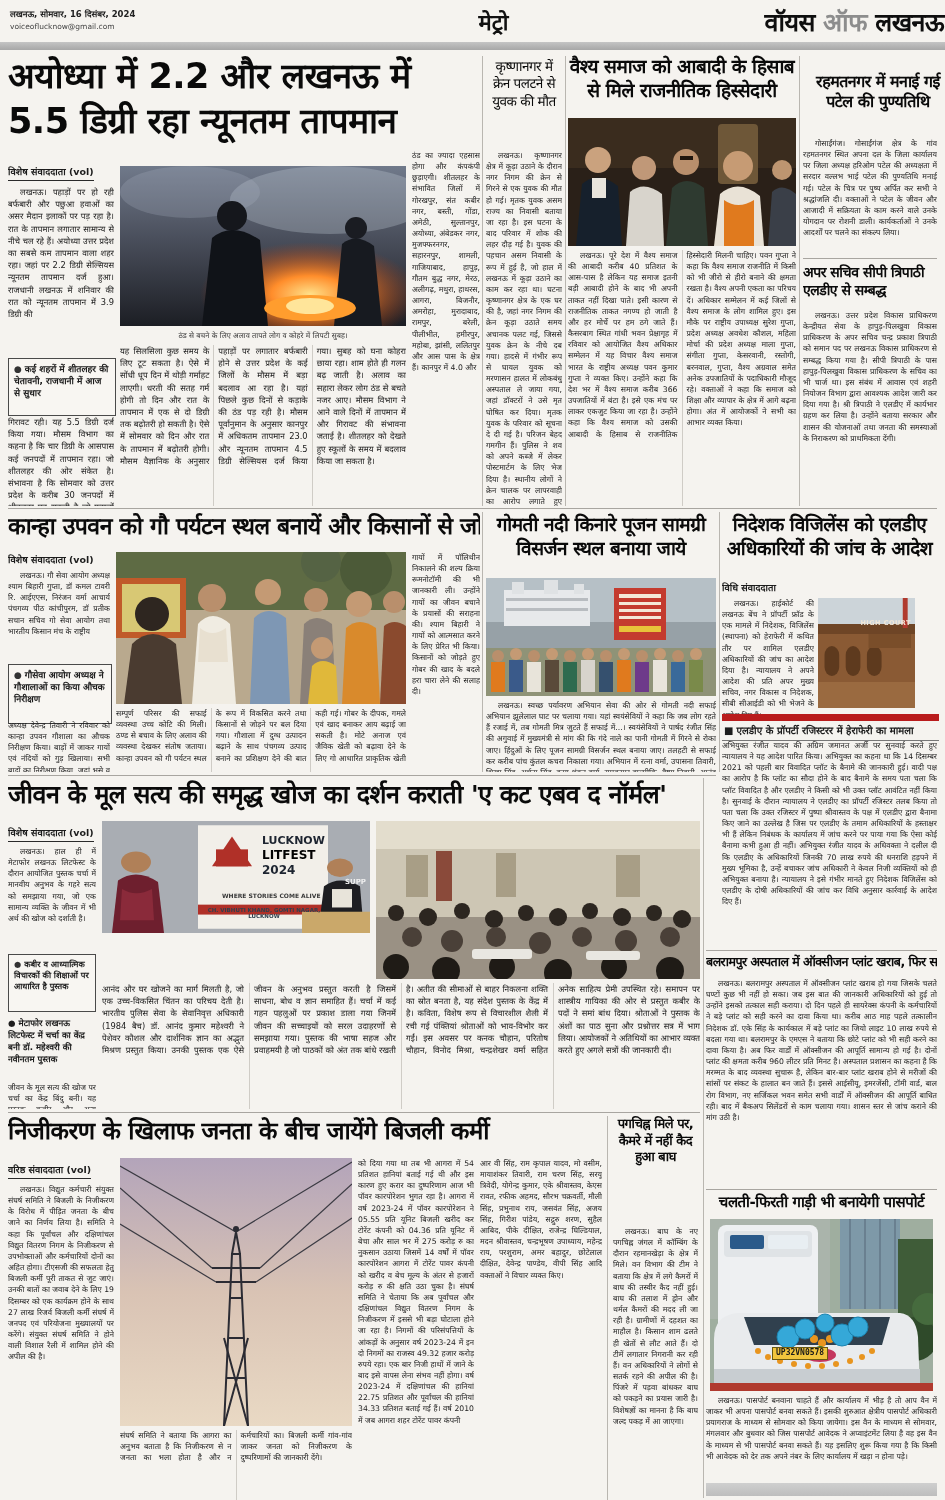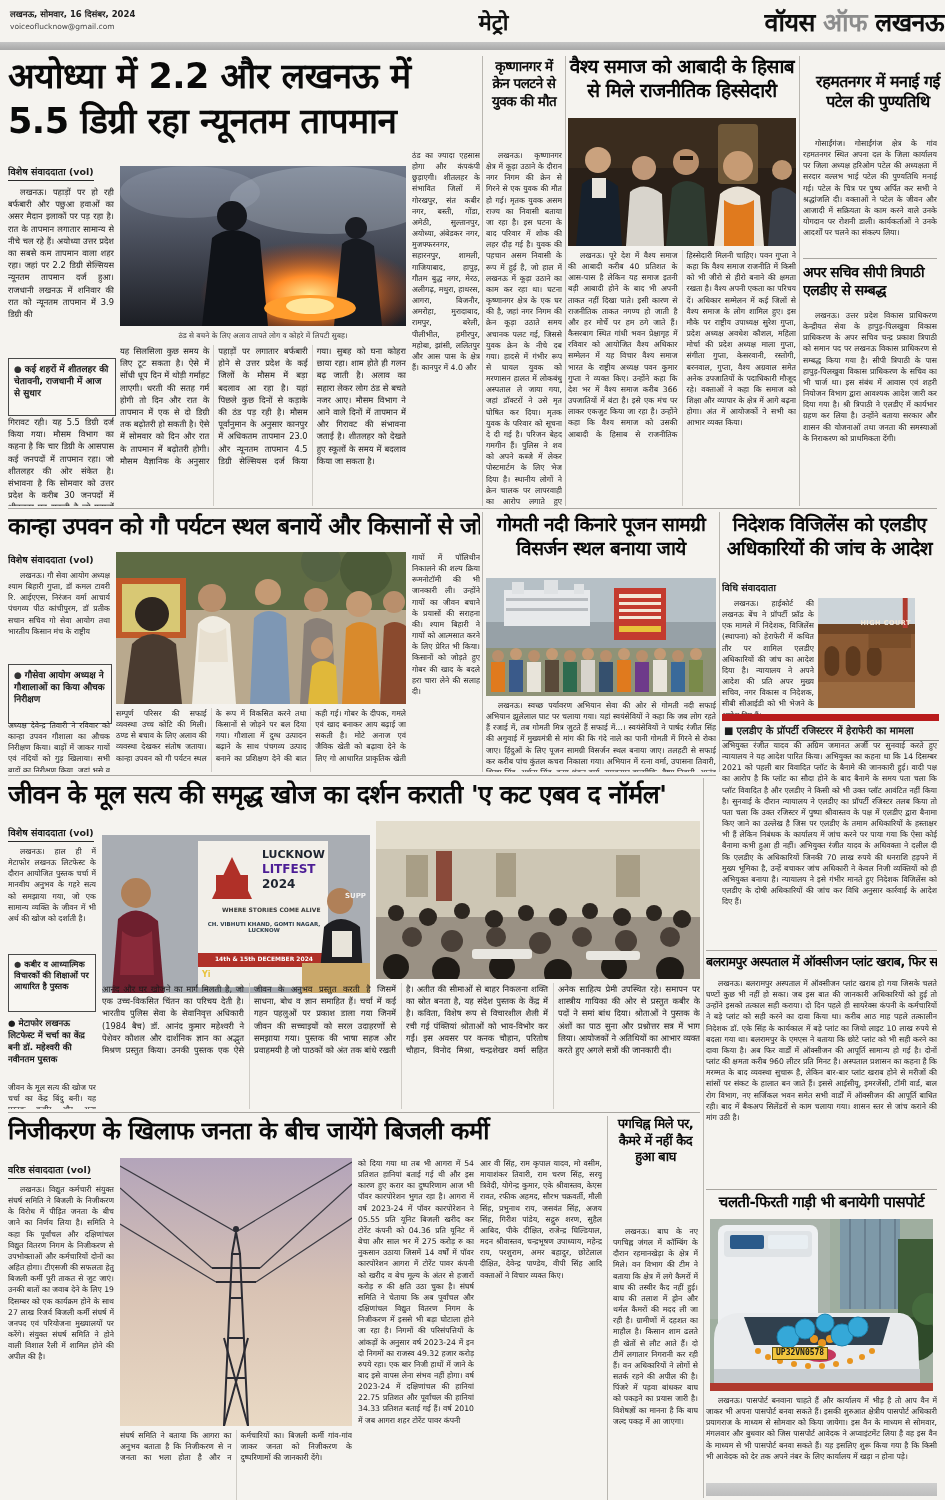--- a/index.html
+++ b/index.html
@@ -87,21 +87,21 @@
         <ellipse cx="190" cy="142" rx="46" ry="13" fill="#ff9d2e"></ellipse>
         <ellipse cx="190" cy="140" rx="24" ry="8" fill="#ffe59a"></ellipse>
       </svg>
     </div>
     <div class="abs caption" style="left:112px;top:276px;width:286px;height:12px;">ठंड से बचने के लिए अलाव तापते लोग व कोहरे में लिपटी सुबह।</div>
     <div class="abs body-t cols3" style="left:112px;top:291px;width:286px;height:161px;">यह सिलसिला कुछ समय के लिए टूट सकता है। ऐसे में सोंधी धूप दिन में थोड़ी गर्माहट लाएगी। धरती की सतह गर्म होगी तो दिन और रात के तापमान में एक से दो डिग्री तक बढ़ोतरी हो सकती है। ऐसे में सोमवार को दिन और रात के तापमान में बढ़ोतरी होगी। मौसम वैज्ञानिक के अनुसार पहाड़ों पर लगातार बर्फबारी होने से उत्तर प्रदेश के कई जिलों के मौसम में बड़ा बदलाव आ रहा है। यहां पिछले कुछ दिनों से कड़ाके की ठंड पड़ रही है। मौसम पूर्वानुमान के अनुसार कानपुर में अधिकतम तापमान 23.0 और न्यूनतम तापमान 4.5 डिग्री सेल्सियस दर्ज किया गया। सुबह को घना कोहरा छाया रहा। शाम होते ही गलन बढ़ जाती है। अलाव का सहारा लेकर लोग ठंड से बचते नजर आए। मौसम विभाग ने आने वाले दिनों में तापमान में और गिरावट की संभावना जताई है। शीतलहर को देखते हुए स्कूलों के समय में बदलाव किया जा सकता है।</div>
     <div class="abs body-s" style="left:404px;top:96px;width:68px;height:356px;">ठंड का ज्यादा एहसास होगा और कंपकंपी छुड़ाएगी। शीतलहर के संभावित जिलों में गोरखपुर, संत कबीर नगर, बस्ती, गोंडा, अमेठी, सुल्तानपुर, अयोध्या, अंबेडकर नगर, मुजफ्फरनगर, सहारनपुर, शामली, गाजियाबाद, हापुड़, गौतम बुद्ध नगर, मेरठ, अलीगढ़, मथुरा, हाथरस, आगरा, बिजनौर, अमरोहा, मुरादाबाद, रामपुर, बरेली, पीलीभीत, हमीरपुर, महोबा, झांसी, ललितपुर और आस पास के क्षेत्र हैं। कानपुर में 4.0 और</div>
   </section>
 
   <section class="art" style="left:486px;top:58px;width:76px;height:448px;">
-    <h2 class="abs h-xl h-c" style="left:0;top:0;width:76px;height:86px;font-size:13.5px;margin:0;font-weight:700;">कृष्णानगर में क्रेन पलटने से युवक की मौत</h2>
+    <h2 class="abs h-xl h-c" style="left:0;top:0;width:76px;height:86px;font-size:13.5px;margin:0;font-weight:400;">कृष्णानगर में क्रेन पलटने से युवक की मौत</h2>
     <div class="abs body-s lede-ind" style="left:0;top:92px;width:76px;height:356px;">लखनऊ। कृष्णानगर क्षेत्र में कूड़ा उठाने के दौरान नगर निगम की क्रेन से गिरने से एक युवक की मौत हो गई। मृतक युवक असम राज्य का निवासी बताया जा रहा है। इस घटना के बाद परिवार में शोक की लहर दौड़ गई है। युवक की पहचान असम निवासी के रूप में हुई है, जो हाल में लखनऊ में कूड़ा उठाने का काम कर रहा था। घटना कृष्णानगर क्षेत्र के एक घर की है, जहां नगर निगम की क्रेन कूड़ा उठाते समय अचानक पलट गई, जिससे युवक क्रेन के नीचे दब गया। हादसे में गंभीर रूप से घायल युवक को मरणासन हालत में लोकबंधु अस्पताल ले जाया गया, जहां डॉक्टरों ने उसे मृत घोषित कर दिया। मृतक युवक के परिवार को सूचना दे दी गई है। परिजन बेहद गमगीन हैं। पुलिस ने शव को अपने कब्जे में लेकर पोस्टमार्टम के लिए भेज दिया है। स्थानीय लोगों ने क्रेन चालक पर लापरवाही का आरोप लगाते हुए मुआवजे की मांग की है। नगर निगम के अधिकारियों ने पूरे मामले की जांच के आदेश दिए हैं।</div>
   </section>
 
   <section class="art" style="left:568px;top:54px;width:228px;height:452px;">
     <h2 class="abs h-xl h-c" style="left:0;top:0;width:228px;height:60px;font-size:19px;margin:0;">वैश्य समाज को आबादी के हिसाब से मिले राजनीतिक हिस्सेदारी</h2>
     <div class="photo" style="left:0;top:64px;width:228px;height:128px;">
       <svg viewBox="0 0 228 128" preserveAspectRatio="none">
         <rect width="228" height="128" fill="#2a2018"></rect>
         <rect x="0" y="0" width="228" height="50" fill="#3a2c1e"></rect>
         <rect x="150" y="6" width="40" height="60" rx="4" fill="#6e5738"></rect>
@@ -253,37 +253,37 @@
 
   <section class="art" style="left:8px;top:779px;width:692px;height:330px;">
     <h1 class="abs h-xl" style="left:0;top:0;width:692px;height:36px;font-size:25px;margin:0;white-space:nowrap;">जीवन के मूल सत्य की समृद्ध खोज का दर्शन कराती 'ए कट एबव द नॉर्मल'</h1>
     <div class="abs" style="left:0;top:42px;width:88px;height:288px;">
       <span class="byline">विशेष संवाददाता (vol)</span>
       <div class="body-s lede-ind" style="margin-top:4px;height:104px;overflow:hidden;">लखनऊ। हाल ही में मेटाफोर लखनऊ लिटफेस्ट के दौरान आयोजित पुस्तक चर्चा में मानवीय अनुभव के गहरे सत्य को समझाया गया, जो एक सामान्य व्यक्ति के जीवन में भी अर्थ की खोज को दर्शाती है।</div>
       <div class="hbox" style="margin-top:4px;height:48px;overflow:hidden;font-size:8.2px;"><span class="dot">●</span><span>कबीर व आध्यात्मिक विचारकों की शिक्षाओं पर आधारित है पुस्तक</span></div>
       <div class="boldnote" style="margin-top:5px;height:62px;overflow:hidden;"><span>●</span> <span>मेटाफोर लखनऊ लिटफेस्ट में चर्चा का केंद्र बनी डॉ. महेश्वरी की नवीनतम पुस्तक</span></div>
       <div class="body-s" style="margin-top:3px;height:48px;overflow:hidden;">जीवन के मूल सत्य की खोज पर चर्चा का केंद्र बिंदु बनी। यह पुस्तक कबीर और अन्य आध्यात्मिक विचारकों की शिक्षाओं पर आधारित जीवन की जटिलताओं में</div>
     </div>
-    <div class="photo" style="left:94px;top:56px;width:268px;height:158px;">
+    <div class="photo" style="left:94px;top:42px;width:268px;height:112px;">
       <svg viewBox="0 0 268 158" preserveAspectRatio="none">
         <rect width="268" height="158" fill="#a9adb3"></rect>
         <rect x="96" y="6" width="130" height="146" fill="#f2efe9"></rect>
         <path d="M110 64 L130 22 L150 64 Z" fill="#b03028"></path>
         <rect x="114" y="40" width="32" height="24" fill="#b03028"></rect>
         <rect x="96" y="118" width="130" height="14" fill="#b03028"></rect>
         <circle cx="34" cy="58" r="15" fill="#b08058"></circle>
         <path d="M10 158 L16 84 Q34 66 56 86 L62 158 Z" fill="#6e1f2e"></path>
         <path d="M20 96 Q34 108 50 96 L52 140 L18 140 Z" fill="#8a2a3a"></path>
         <circle cx="238" cy="66" r="13" fill="#b08058"></circle>
         <path d="M216 158 L222 92 Q238 76 258 92 L262 158 Z" fill="#1e1e22"></path>
         <rect x="200" y="128" width="68" height="30" fill="#caa86a"></rect>
         <rect x="230" y="96" width="20" height="26" fill="#e8e4da"></rect>
       </svg>
       <span class="ov" style="left:160px;top:14px;font-size:11px;font-weight:800;color:#1d2430;">LUCKNOW</span>
-      <span class="ov" style="left:160px;top:28px;font-size:12px;font-weight:800;color:#4c1d95;">LITFEST</span>
+      <span class="ov" style="left:160px;top:28px;font-size:12px;font-weight:800;color:#000000;">LITFEST</span>
       <span class="ov" style="left:160px;top:43px;font-size:12px;font-weight:800;color:#1d2430;">2024</span>
       <span class="ov" style="left:120px;top:72px;font-size:6px;font-weight:bold;color:#3a3a3a;">WHERE STORIES COME ALIVE</span>
       <span class="ov" style="left:104px;top:86px;width:116px;font-size:5.5px;text-align:center;color:#30404e;font-weight:bold;">CH. VIBHUTI KHAND, GOMTI NAGAR, LUCKNOW</span>
       <span class="ov" style="left:106px;top:121px;width:112px;font-size:6px;text-align:center;color:#fff;font-weight:bold;">14th &amp; 15th DECEMBER 2024</span>
       <span class="ov" style="right:4px;top:58px;font-size:7px;font-weight:bold;color:#efefef;">SUPP</span>
       <span class="ov" style="left:100px;top:136px;font-size:8px;font-weight:800;color:#e8c23a;">Yi</span>
     </div>
     <div class="photo" style="left:368px;top:42px;width:324px;height:158px;">
       <svg viewBox="0 0 324 158" preserveAspectRatio="none">
         <rect width="324" height="158" fill="#cdc6b4"></rect>

